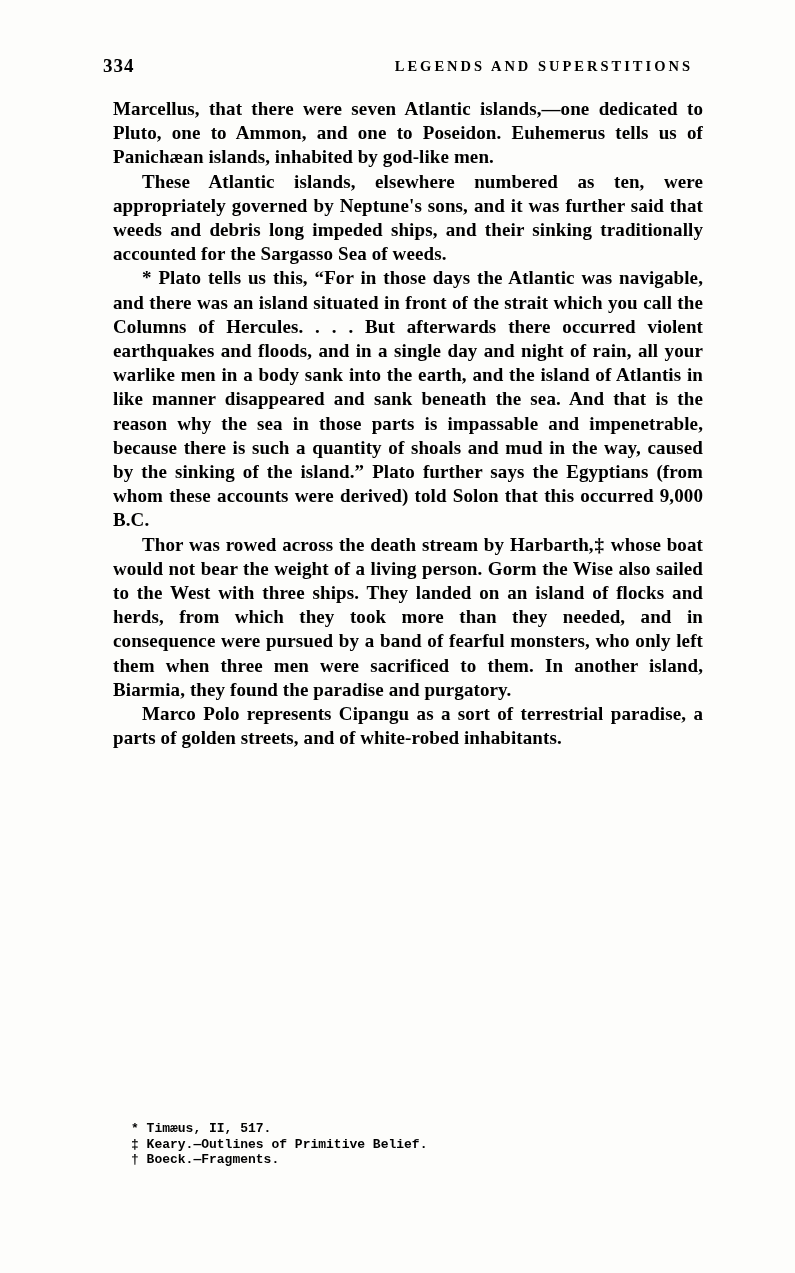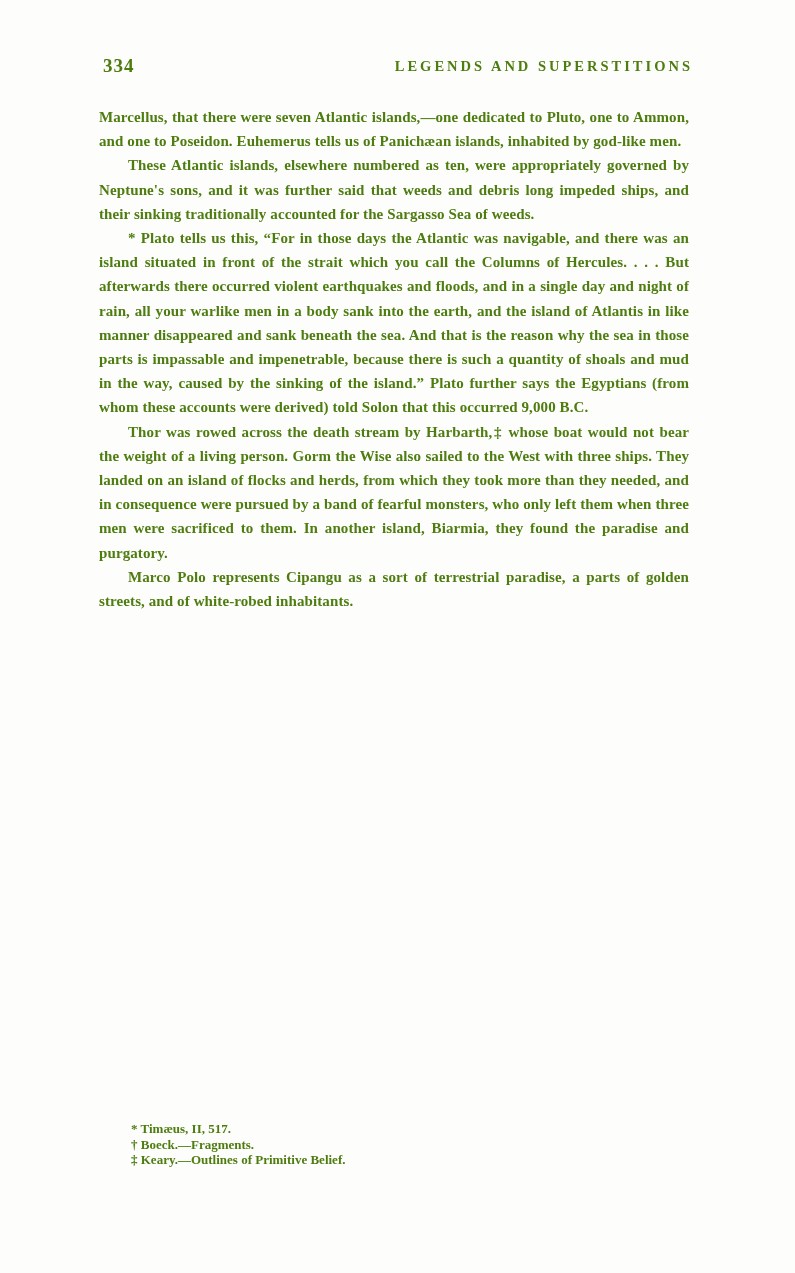--- a/index.html
+++ b/index.html
@@ -7,21 +7,21 @@
     padding: 0;
     background: #e8e8e8;
   }
   .page {
     position: relative;
     width: 795px;
     height: 1273px;
     background: #fefefdff;
     background: #fdfdfb;
     font-family: "Liberation Serif", serif;
-    color: #4d7c0f;
+    color: #000000;
     overflow: hidden;
   }
   .page-header {
     position: absolute;
     top: 55px;
     left: 103px;
     width: 590px;
     height: 24px;
   }
   .page-number {
@@ -37,28 +37,27 @@
     text-align: right;
     font-size: 14.5px;
     font-weight: bold;
     letter-spacing: 3px;
     padding-top: 3px;
     white-space: nowrap;
   }
   .body-text {
     position: absolute;
     top: 97px;
-    left: 99px;
+    left: 113px;
     width: 590px;
-    font-size: 15px;
+    font-size: 19px;
     font-weight: bold;
     line-height: 24.2px;
     text-align: justify;
     letter-spacing: 0.1px;
-    margin-top: 8px;
   }
   .body-text p {
     margin: 0;
     text-indent: 29px;
   }
   .body-text p.no-indent {
     text-indent: 0;
   }
   .footnotes {
     position: absolute;
@@ -66,20 +65,21 @@
     left: 131px;
     width: 480px;
     font-size: 13px;
     font-weight: bold;
     line-height: 15.5px;
     text-align: left;
   }
   .footnote {
     margin: 0;
     white-space: nowrap;
+    font-family: Liberation Mono, monospace;
   }
 </style>
 </head>
 <body>
 
 <div class="page">
 
   <div class="page-header">
     <span class="page-number">334</span>
     <span class="running-title">LEGENDS AND SUPERSTITIONS</span>
@@ -88,17 +88,17 @@
   <div class="body-text">
     <p class="no-indent">Marcellus, that there were seven Atlantic islands,—one dedicated to Pluto, one to Ammon, and one to Poseidon. Euhemerus tells us of Panichæan islands, inhabited by god-like men.</p>
     <p>These Atlantic islands, elsewhere numbered as ten, were appropriately governed by Neptune's sons, and it was further said that weeds and debris long impeded ships, and their sinking traditionally accounted for the Sargasso Sea of weeds.</p>
     <p>* Plato tells us this, “For in those days the Atlantic was navigable, and there was an island situated in front of the strait which you call the Columns of Hercules.  .  .  .  But afterwards there occurred violent earthquakes and floods, and in a single day and night of rain, all your warlike men in a body sank into the earth, and the island of Atlantis in like manner disappeared and sank beneath the sea.  And that is the reason why the sea in those parts is impassable and impenetrable, because there is such a quantity of shoals and mud in the way, caused by the sinking of the island.” Plato further says the Egyptians (from whom these accounts were derived) told Solon that this occurred 9,000 B.C.</p>
     <p>Thor was rowed across the death stream by Harbarth,‡ whose boat would not bear the weight of a living person. Gorm the Wise also sailed to the West with three ships. They landed on an island of flocks and herds, from which they took more than they needed, and in consequence were pursued by a band of fearful monsters, who only left them when three men were sacrificed to them.  In another island, Biarmia, they found the paradise and purgatory.</p>
     <p>Marco Polo represents Cipangu as a sort of terrestrial paradise, a parts of golden streets, and of white-robed inhabitants.</p>
   </div>
 
   <div class="footnotes">
     <p class="footnote">* Timæus, II, 517.</p>
+    <p class="footnote">‡ Keary.—Outlines of Primitive Belief.</p>
     <p class="footnote">† Boeck.—Fragments.</p>
-    <p class="footnote">‡ Keary.—Outlines of Primitive Belief.</p>
   </div>
 
 </div>
 
 </body></html>

